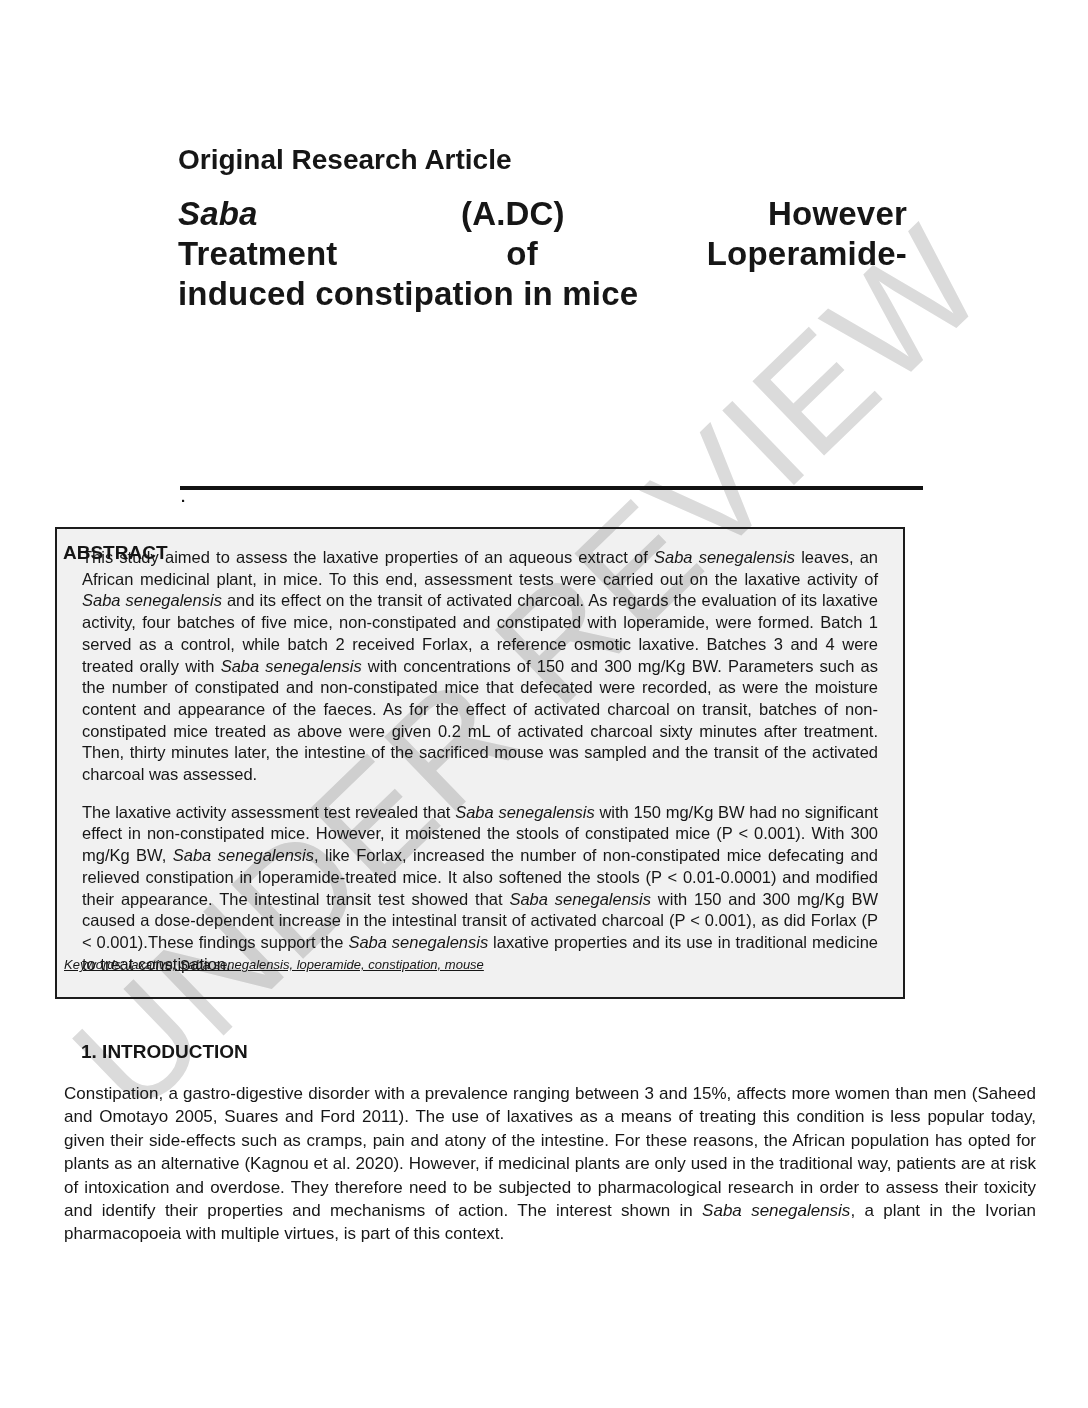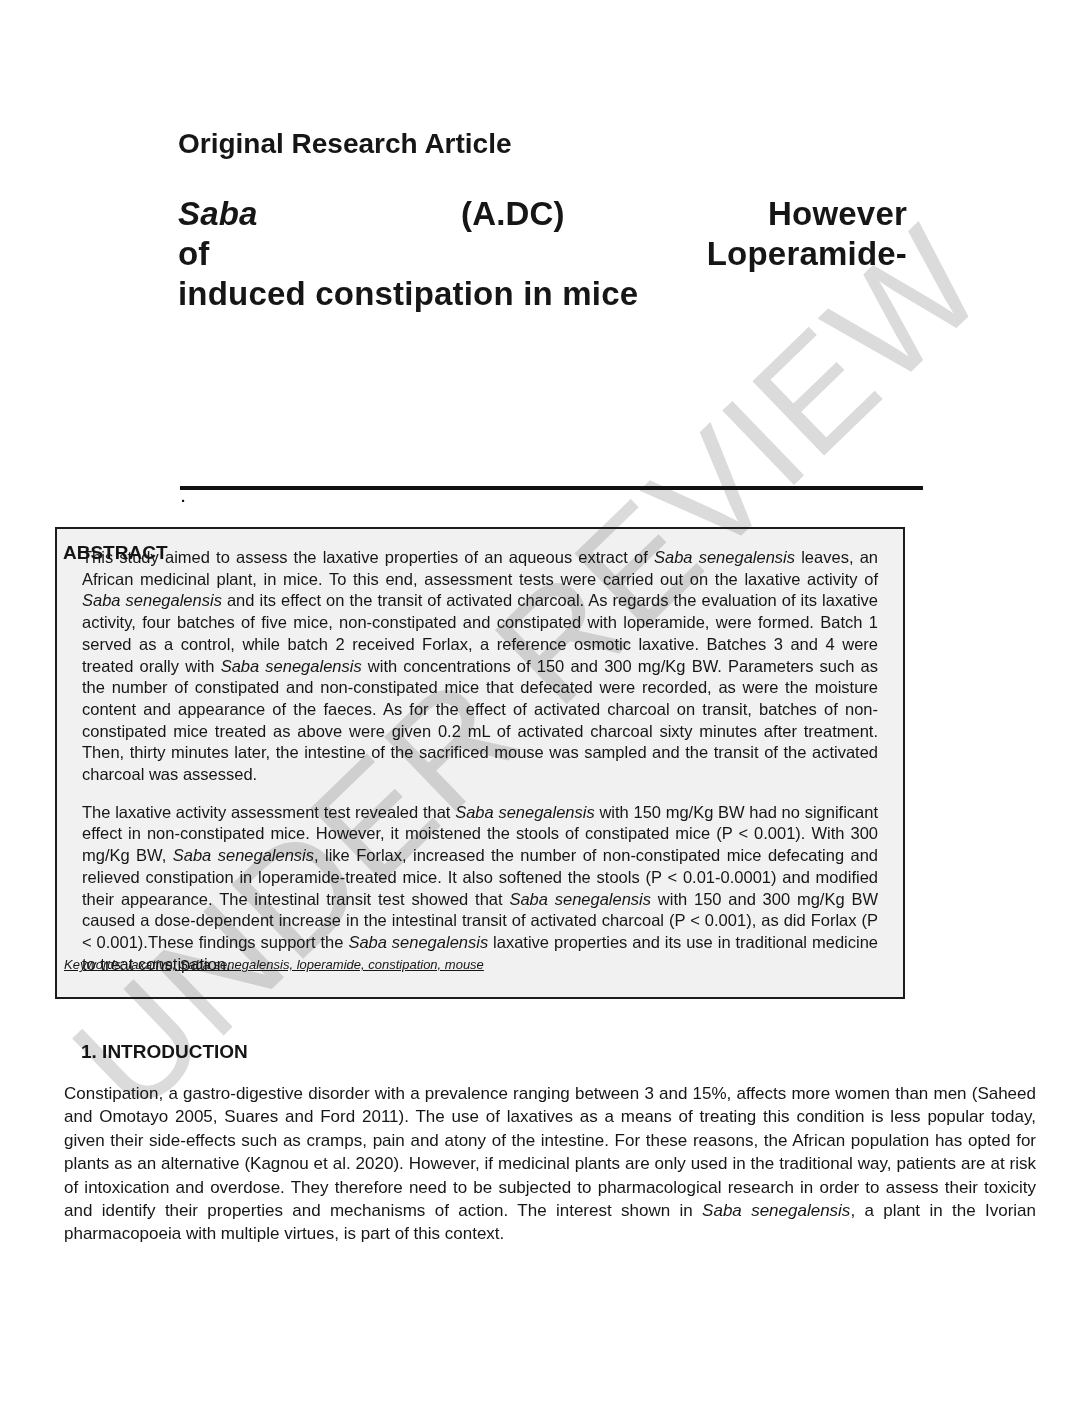--- a/index.html
+++ b/index.html
@@ -21,21 +21,21 @@
     font-size:150px;
     letter-spacing:2px;
     white-space:nowrap;
     font-weight:400;
     color:#dbdbdb;
     z-index:0;
     user-select:none;
   }
 
   #article-type {
-    left:178px; top:128px;
+    left:178px; top:144px;
     font-size:28px; font-weight:bold;
   }
 
   #article-title {
     left:178px; top:194px; width:729px;
     font-size:33px; font-weight:bold; line-height:40px;
     letter-spacing:0.2px;
   }
   .title-line-justified { display:flex; justify-content:space-between; }
 
@@ -86,20 +86,21 @@
 
 <div id="article-type" class="layer">Original Research Article</div>
 
 <div id="article-title" class="layer">
   <div class="title-line-justified">
       <span class="it">Saba</span>
       <span>(A.DC)</span>
       <span>However</span>
     </div>
   <div class="title-line-justified">
+      <span>Treatment</span>
       <span>of</span>
       <span>Loperamide-</span>
     </div>
   <div><span>induced constipation in mice</span></div>
 </div>
 
 <div id="divider-rule" class="layer"></div>
 
 <div id="stray-period" class="layer">.</div>
 

